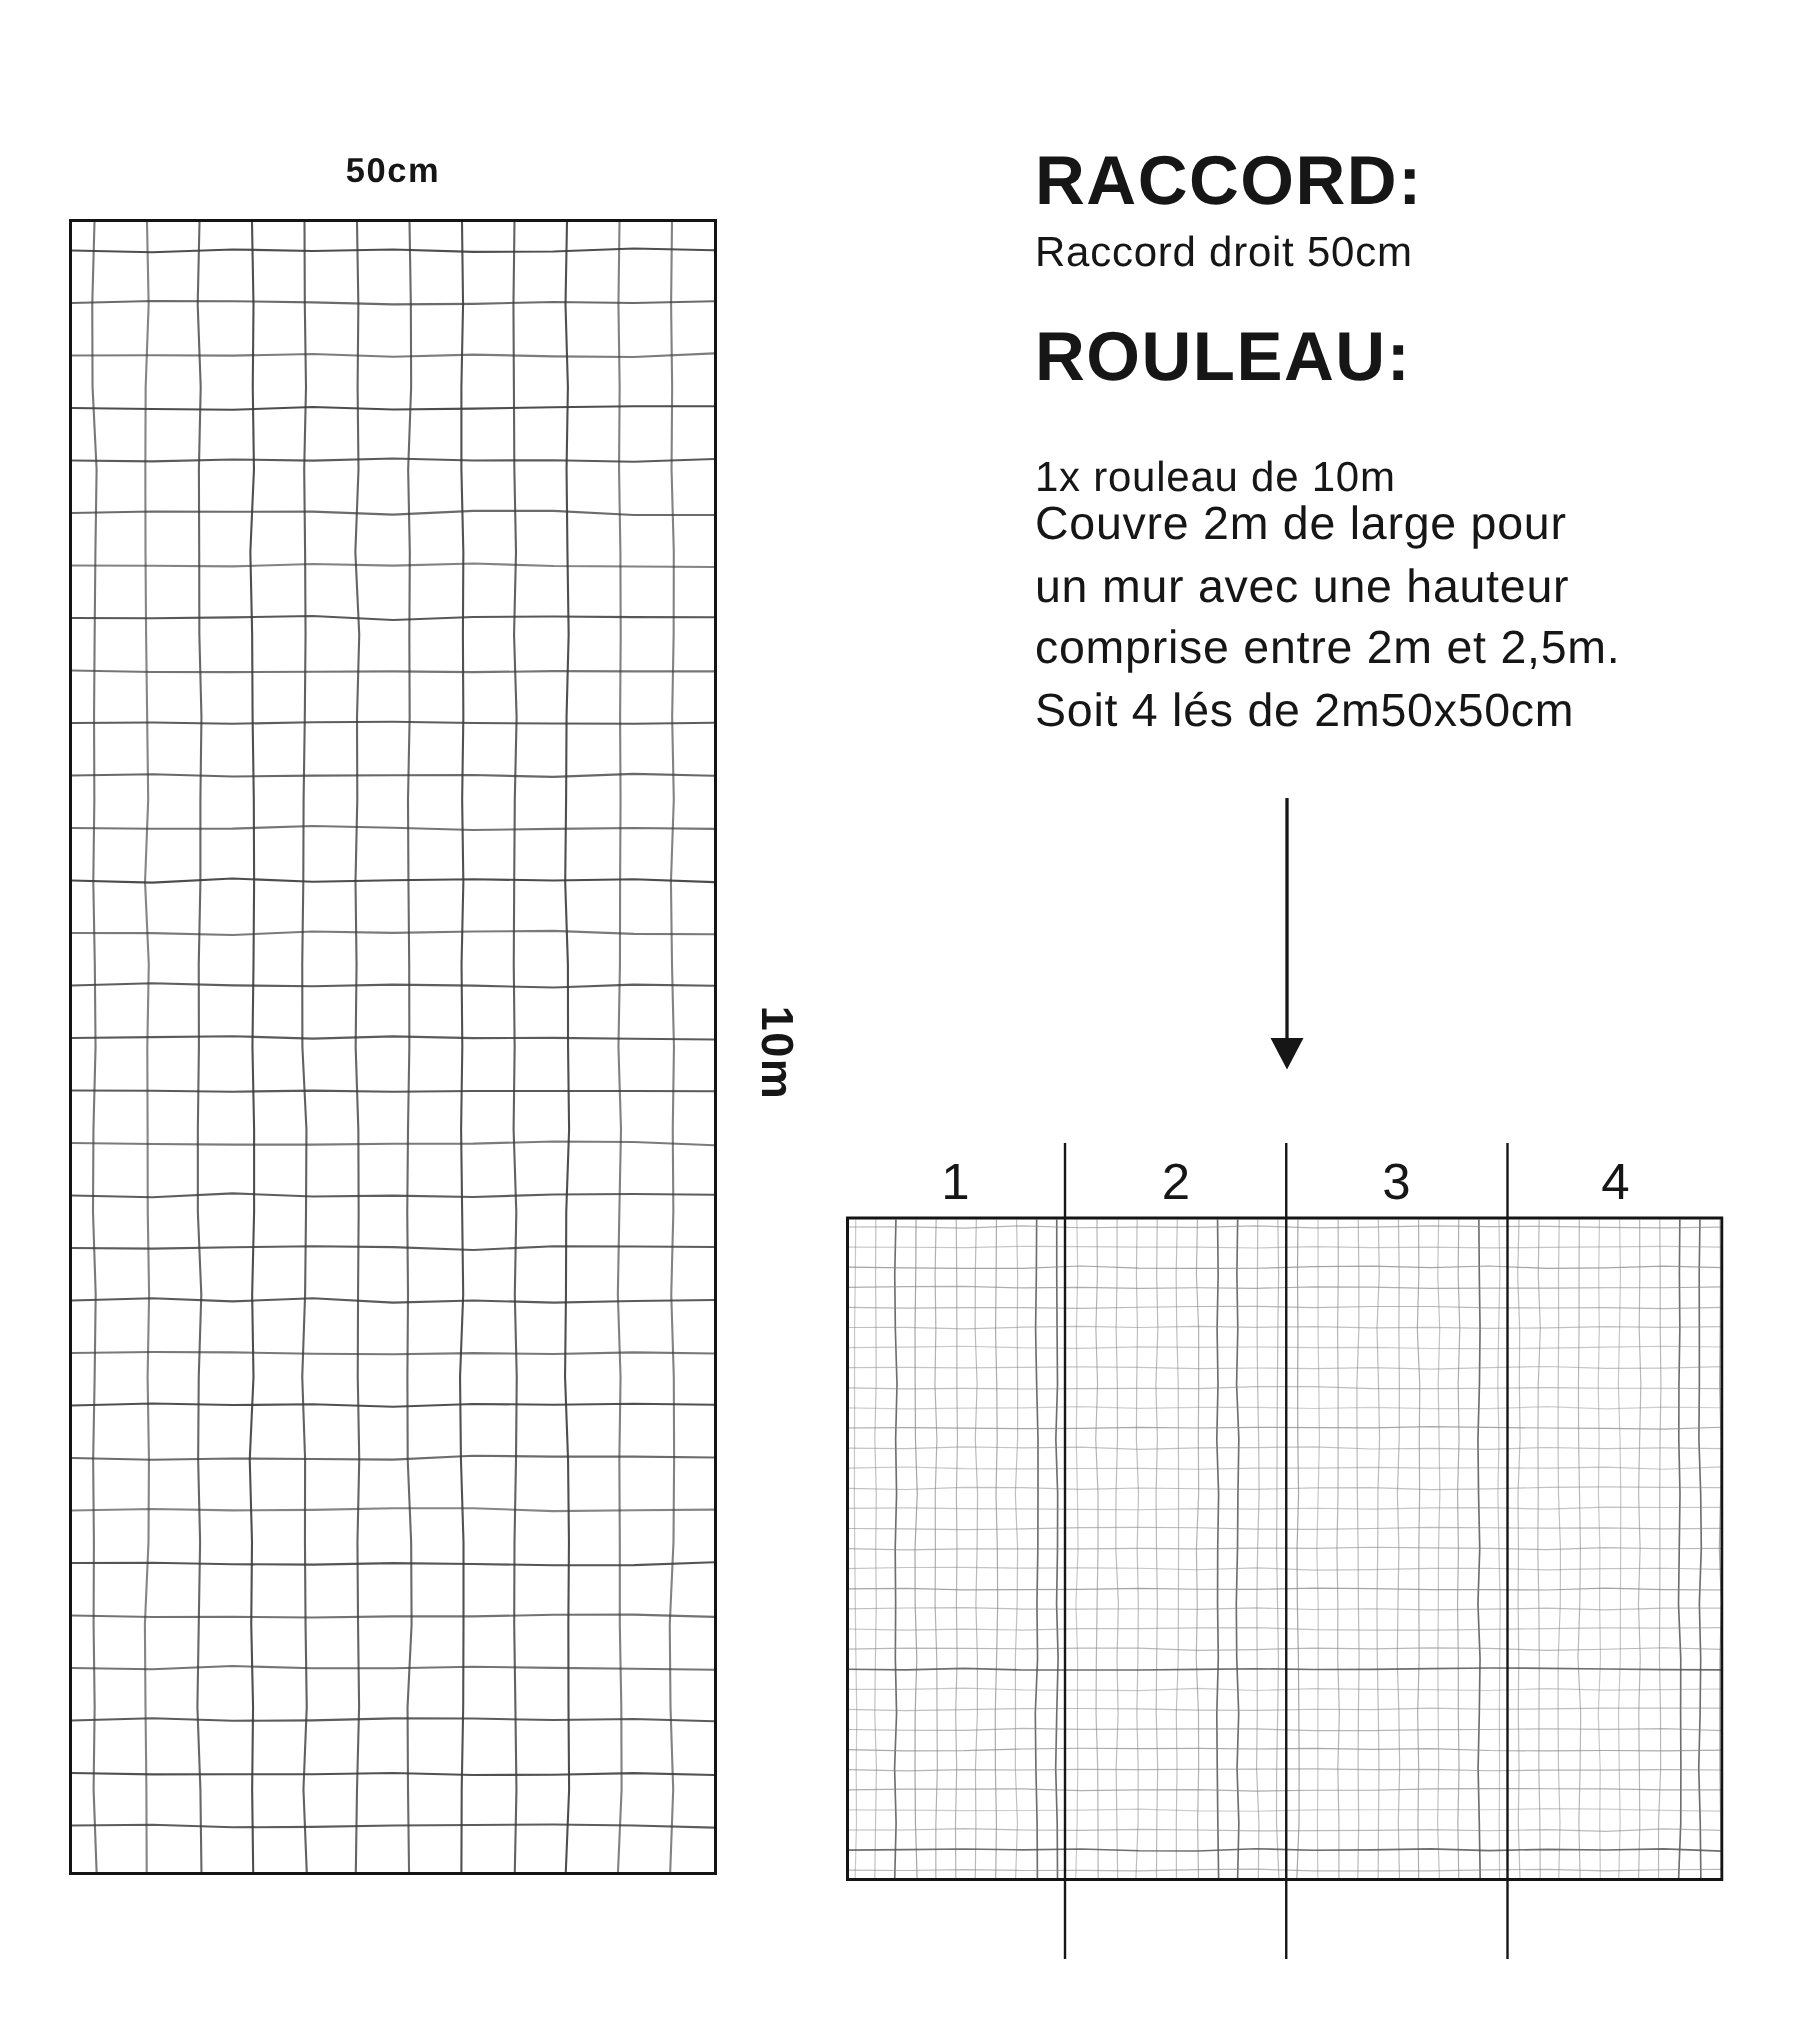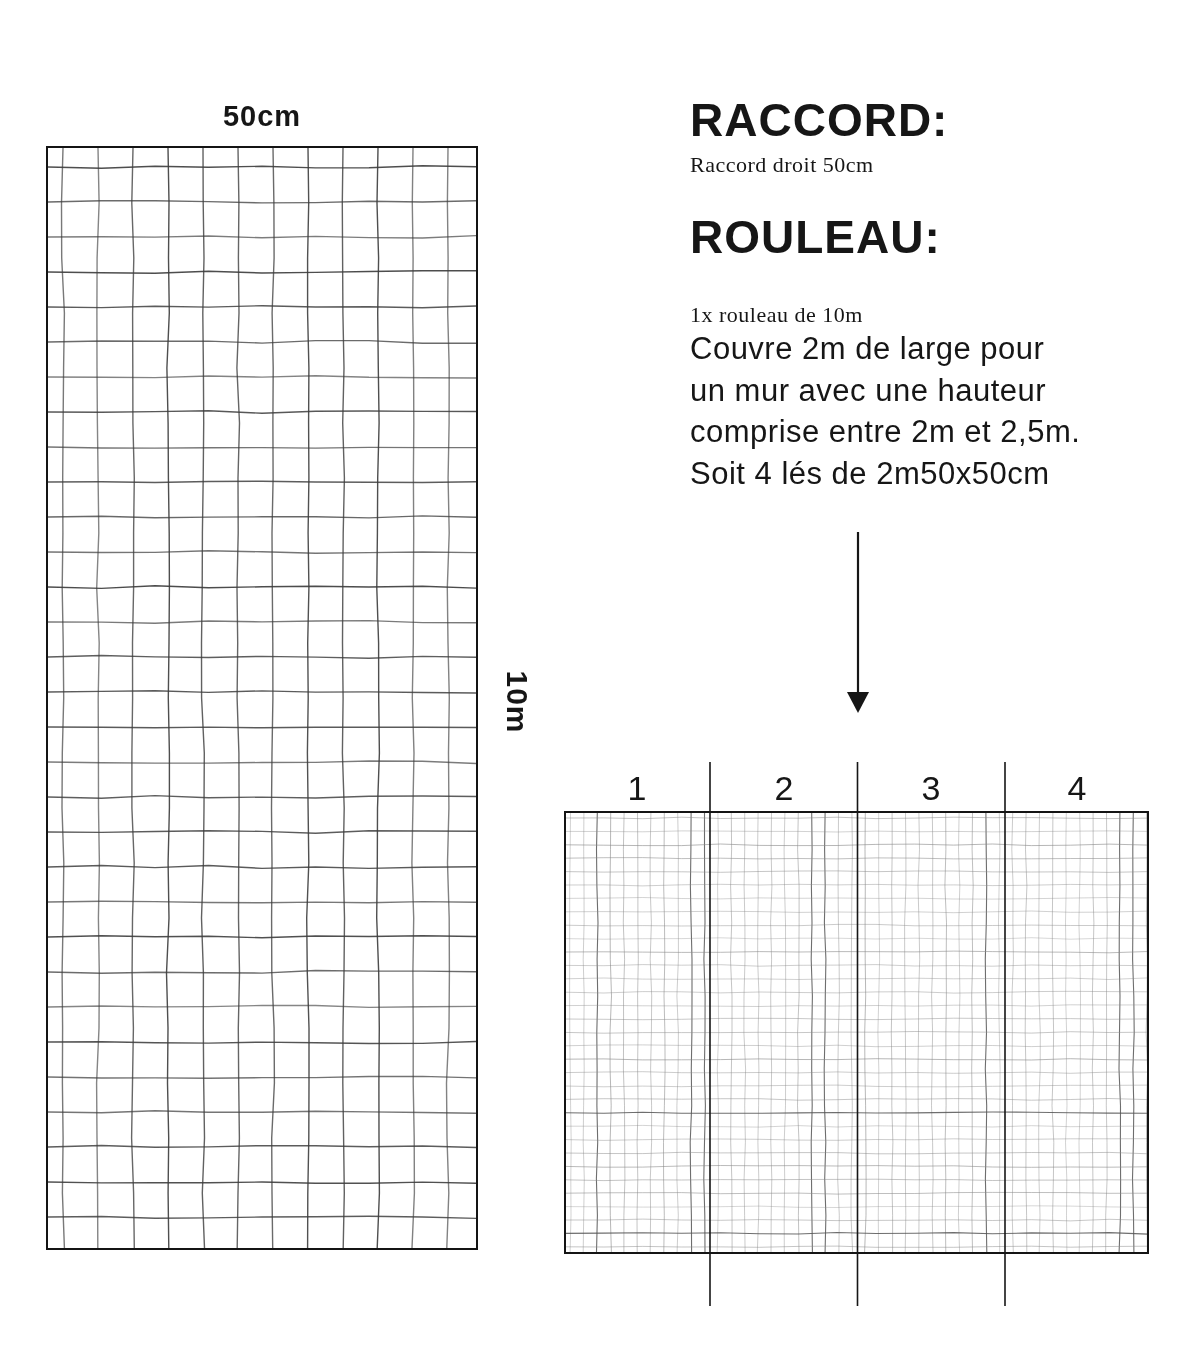--- a/index.html
+++ b/index.html
@@ -10,38 +10,38 @@
     font-family: "Liberation Sans", sans-serif;
     color: #161616;
     overflow: hidden;
   }
   .abs { position: absolute; }
 
   
   .roll-width-label {
     left: 46px; top: 100px; width: 432px;
     text-align: center;
-    font-size: 29px; font-weight: 600; letter-spacing: 1px;
+    font-size: 23px; font-weight: 600; letter-spacing: 1px;
   }
   .roll-grid-svg { left: 46px; top: 146px; }
   .roll-length-label {
     left: 457px; top: 686px; width: 120px; height: 32px;
     text-align: center; line-height: 32px;
     font-size: 30px; font-weight: 600; letter-spacing: 1px;
     transform: rotate(90deg);
   }
 
   
   .sec-title {
     font-size: 46px; font-weight: 700; letter-spacing: 1px;
     line-height: 1; white-space: nowrap;
   }
   .sec-value {
-    font-size: 22px; font-weight: 400; letter-spacing: 0.5px;
-    line-height: 1; white-space: nowrap; font-family: Liberation Serif, serif;
+    font-size: 28px; font-weight: 400; letter-spacing: 0.5px;
+    line-height: 1; white-space: nowrap;
   }
   .info-raccord-title { left: 690px; top: 97px; }
   .info-raccord-value { left: 690px; top: 154px; }
   .info-rouleau-title { left: 690px; top: 214px; text-align: center; }
   .info-rouleau-value { left: 690px; top: 272px; margin-top: 32px; }
   .coverage {
     left: 690px; top: 328px; width: 470px;
     font-size: 31px; font-weight: 400; letter-spacing: 0.5px;
     line-height: 41.5px;
   }

